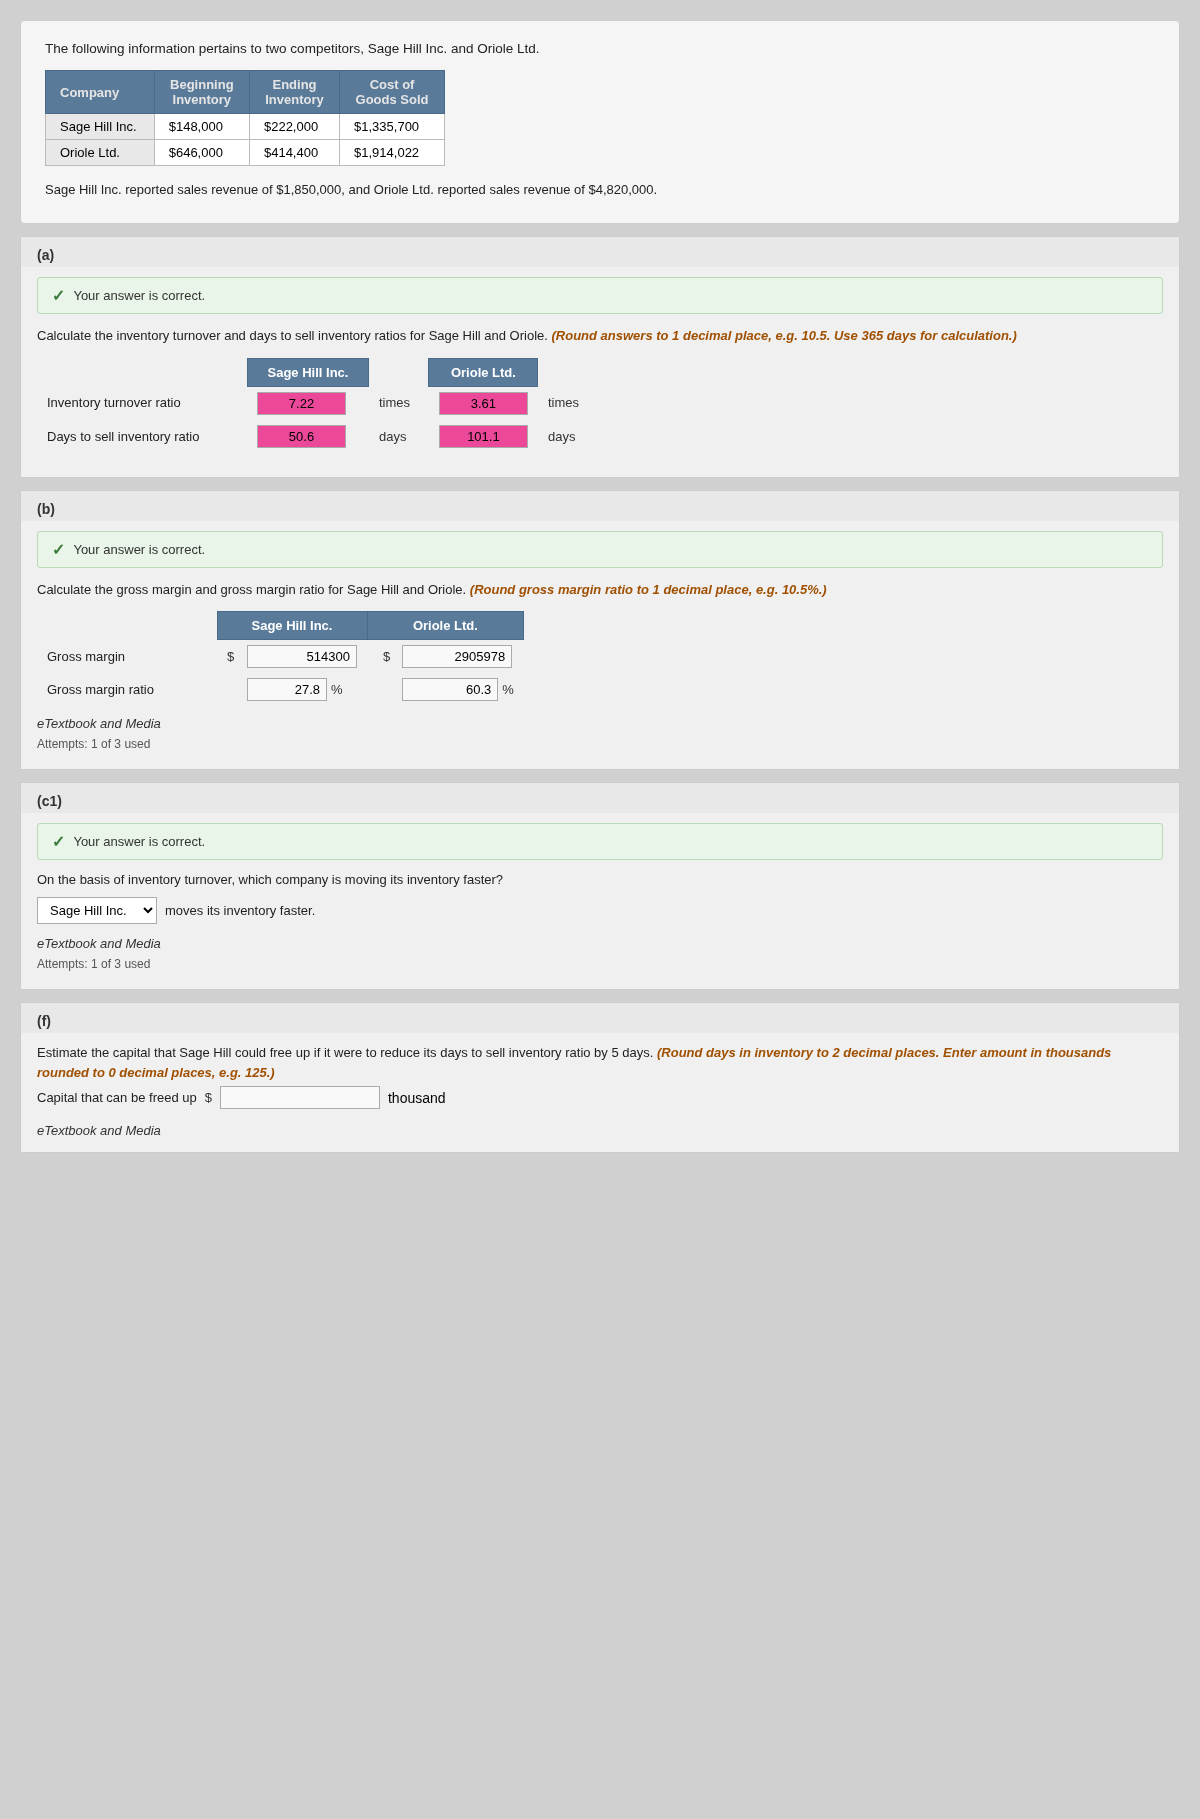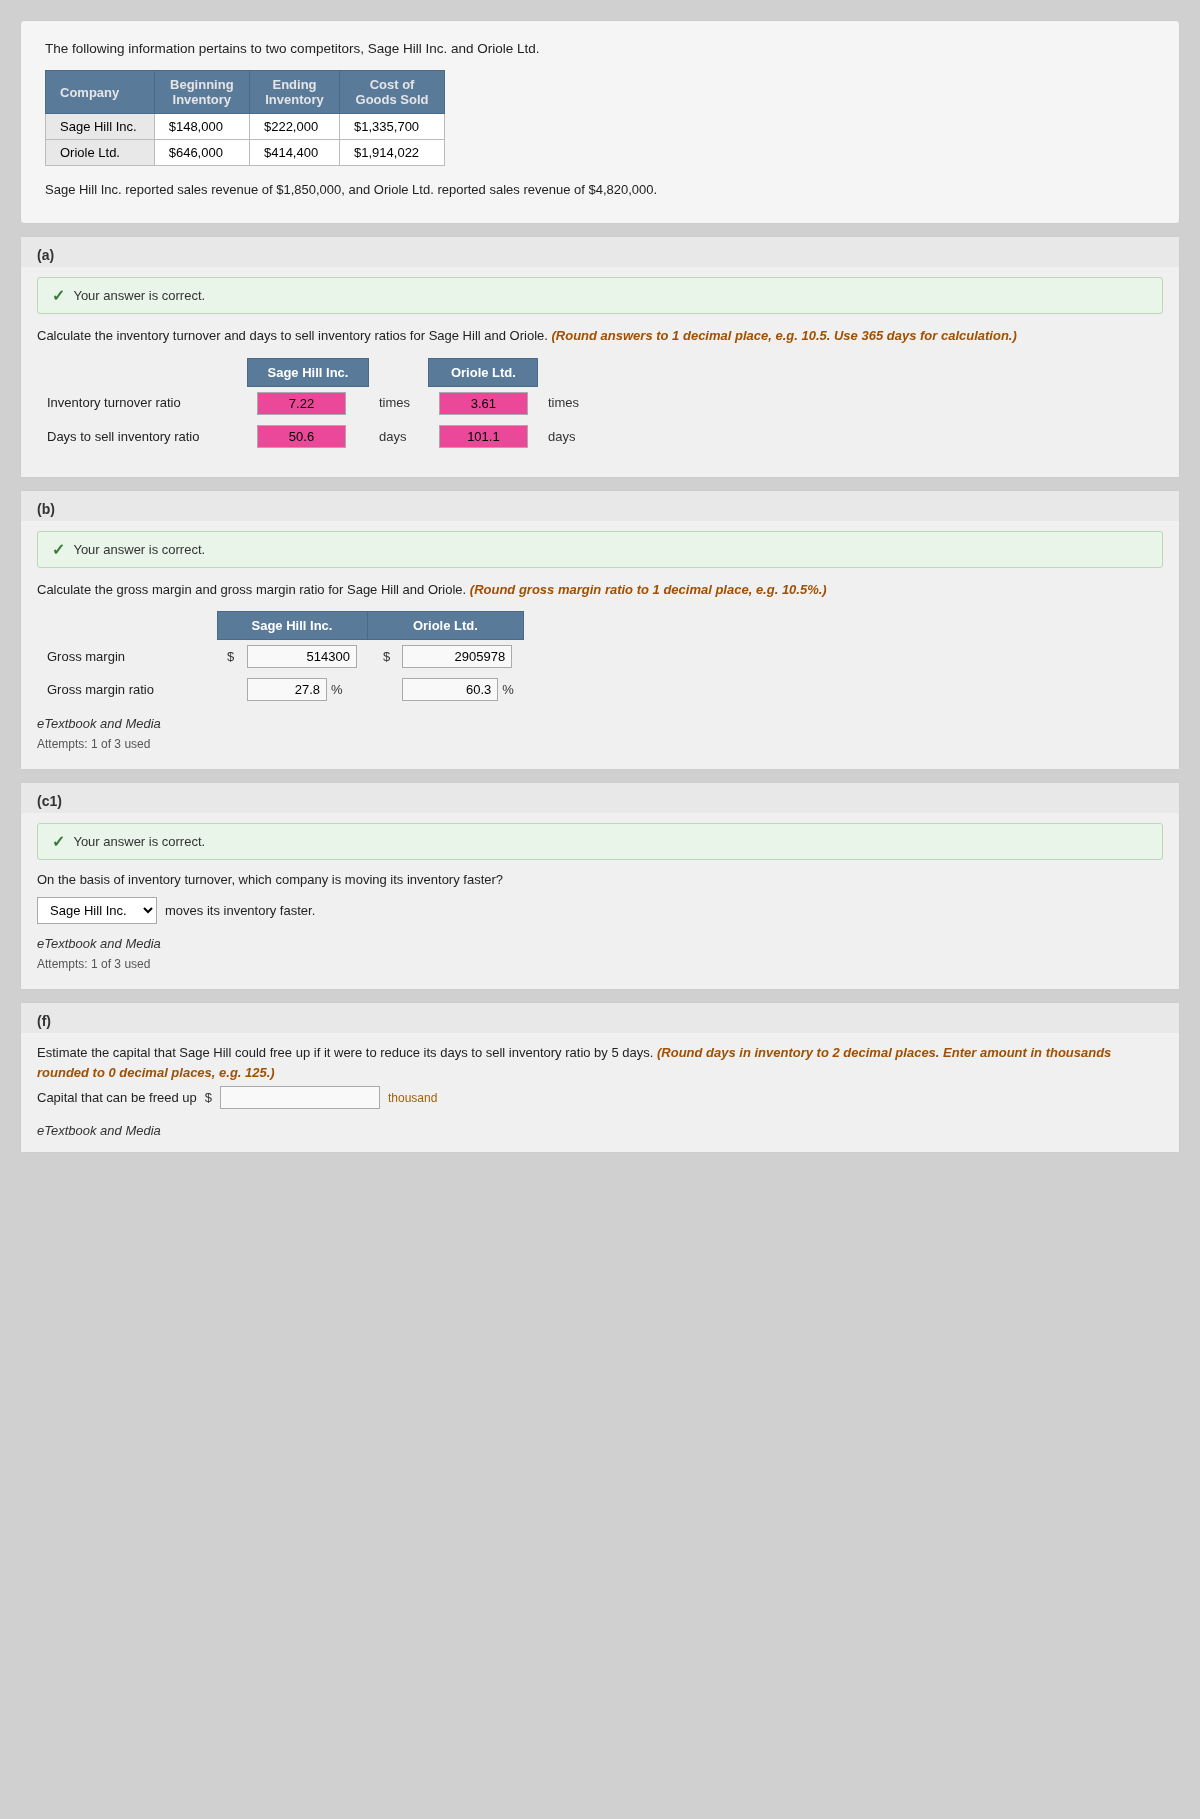--- a/index.html
+++ b/index.html
@@ -246,22 +246,22 @@
       background: #f9f9f9;
       padding: 3px 6px;
       width: 160px;
       font-size: 13px;
     }
     .dollar-sign {
       font-size: 13px;
       color: #333;
     }
     .thousand-label {
-      font-size: 12px;
-      color: #a16207;
+      font-size: 14px;
+      color: #000000;
     }
   </style>
 </head>
 <body>
 
 <div class="page-wrapper">
 
   <div class="main-card">
     <p class="intro-text">The following information pertains to two competitors, Sage Hill Inc. and Oriole Ltd.</p>
 

